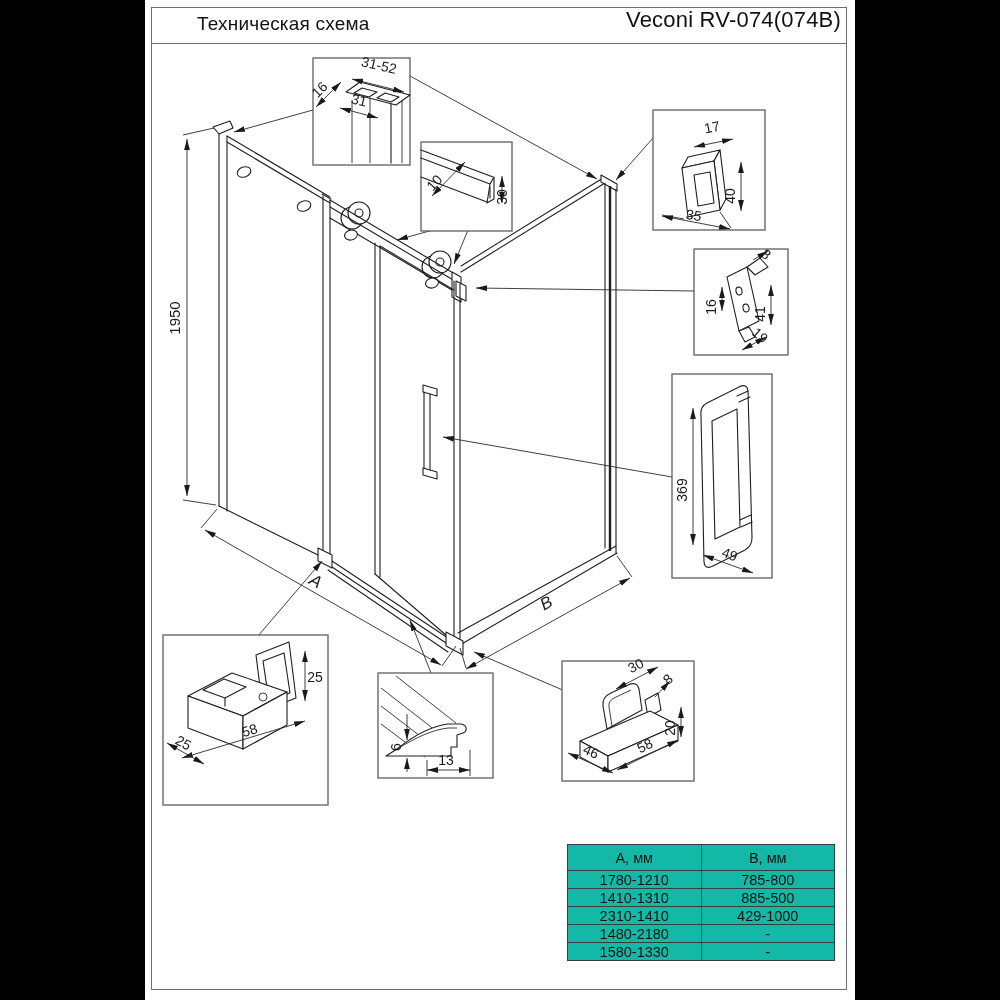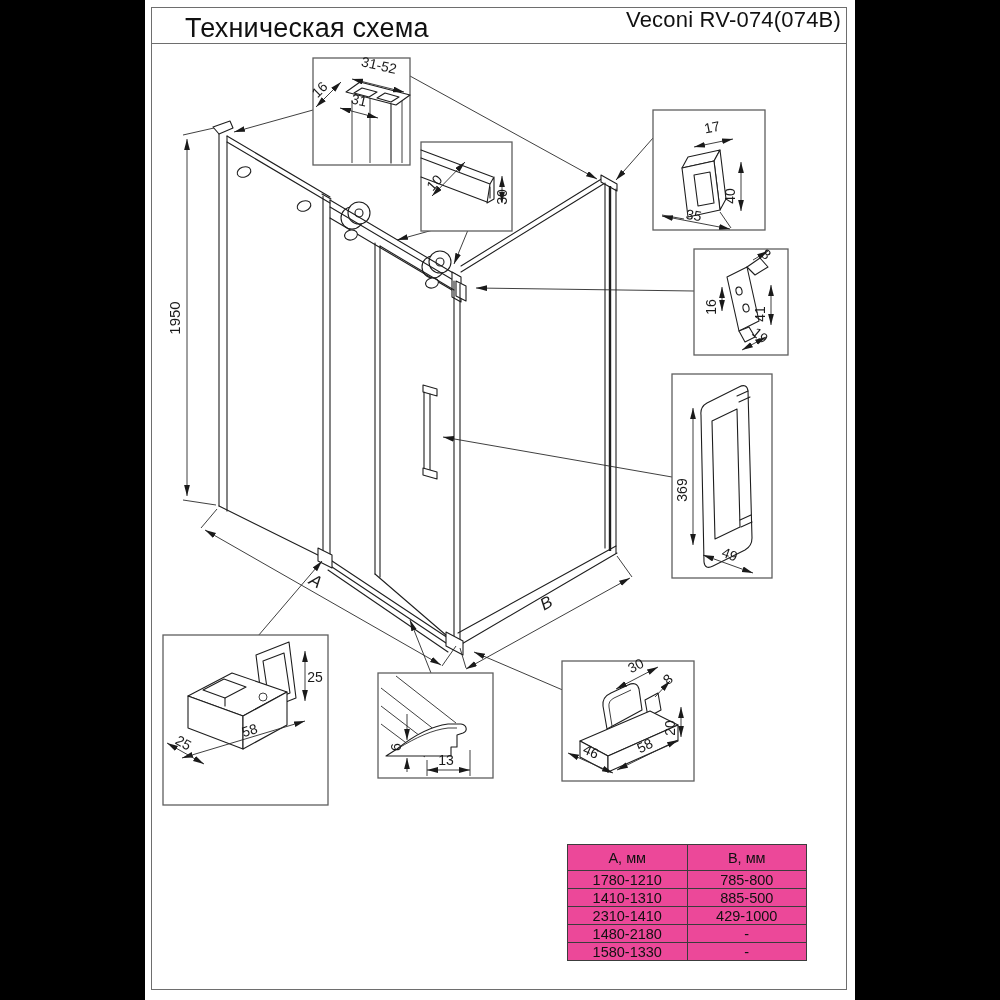--- a/index.html
+++ b/index.html
@@ -1,31 +1,31 @@
 <!DOCTYPE html>
 <html><head>
 <meta charset="utf-8">
 <style>
   html,body{margin:0;padding:0;background:#000;width:1000px;height:1000px;overflow:hidden;
     font-family:"Liberation Sans",sans-serif;color:#111}
   .page{position:absolute;left:145px;top:0;width:710px;height:1000px;background:#fff}
   .pborder{position:absolute;left:6px;top:7px;right:8px;bottom:10px;border:1.6px solid #6e6e6e;pointer-events:none}
   .hdiv{position:absolute;left:6px;right:8px;top:43px;border-top:1.6px solid #6e6e6e}
-  .tl{position:absolute;left:40px;top:13px;font-size:27px;letter-spacing:.2px;white-space:nowrap}
+  .tl{position:absolute;left:52px;top:13px;font-size:19px;letter-spacing:.2px;white-space:nowrap}
   .tr{position:absolute;right:14px;top:7px;font-size:22px;letter-spacing:.2px;white-space:nowrap}
   svg{position:absolute;left:0;top:0}
   .ln{stroke:#1e1e1e;stroke-width:1.1;fill:none;stroke-linejoin:round;stroke-linecap:round}
   .hv{stroke:#1e1e1e;stroke-width:2.4;fill:none}
   .thin{stroke:#2a2a2a;stroke-width:0.9;fill:none}
   .lnw{stroke:#1e1e1e;stroke-width:1.1;fill:#fff;stroke-linejoin:round}
   .box{fill:#fff;stroke:#5f5f5f;stroke-width:1.3}
   .dim{font-family:"Liberation Sans",sans-serif;font-size:14px;fill:#1a1a1a;text-anchor:middle}
   .dimb{font-size:15px}
   .dimi{font-style:italic;font-size:17px}
-  .sizes{position:absolute;left:422px;top:844px;width:240px;border-collapse:collapse;table-layout:fixed;background:#ec4899}
+  .sizes{position:absolute;left:422px;top:844px;width:268px;border-collapse:collapse;table-layout:fixed;background:#14b8a6}
   .sizes th,.sizes td{border:1.6px solid #3c3c3c;text-align:center;font-size:14.5px;font-weight:normal;
     padding:0;height:17px;font-family:"Liberation Sans",sans-serif}
   .sizes th{height:25px}
 </style>
 </head>
 <body>
 
 <div class="page">
   <svg width="710" height="1000" viewBox="145 0 710 1000">
     <defs>

